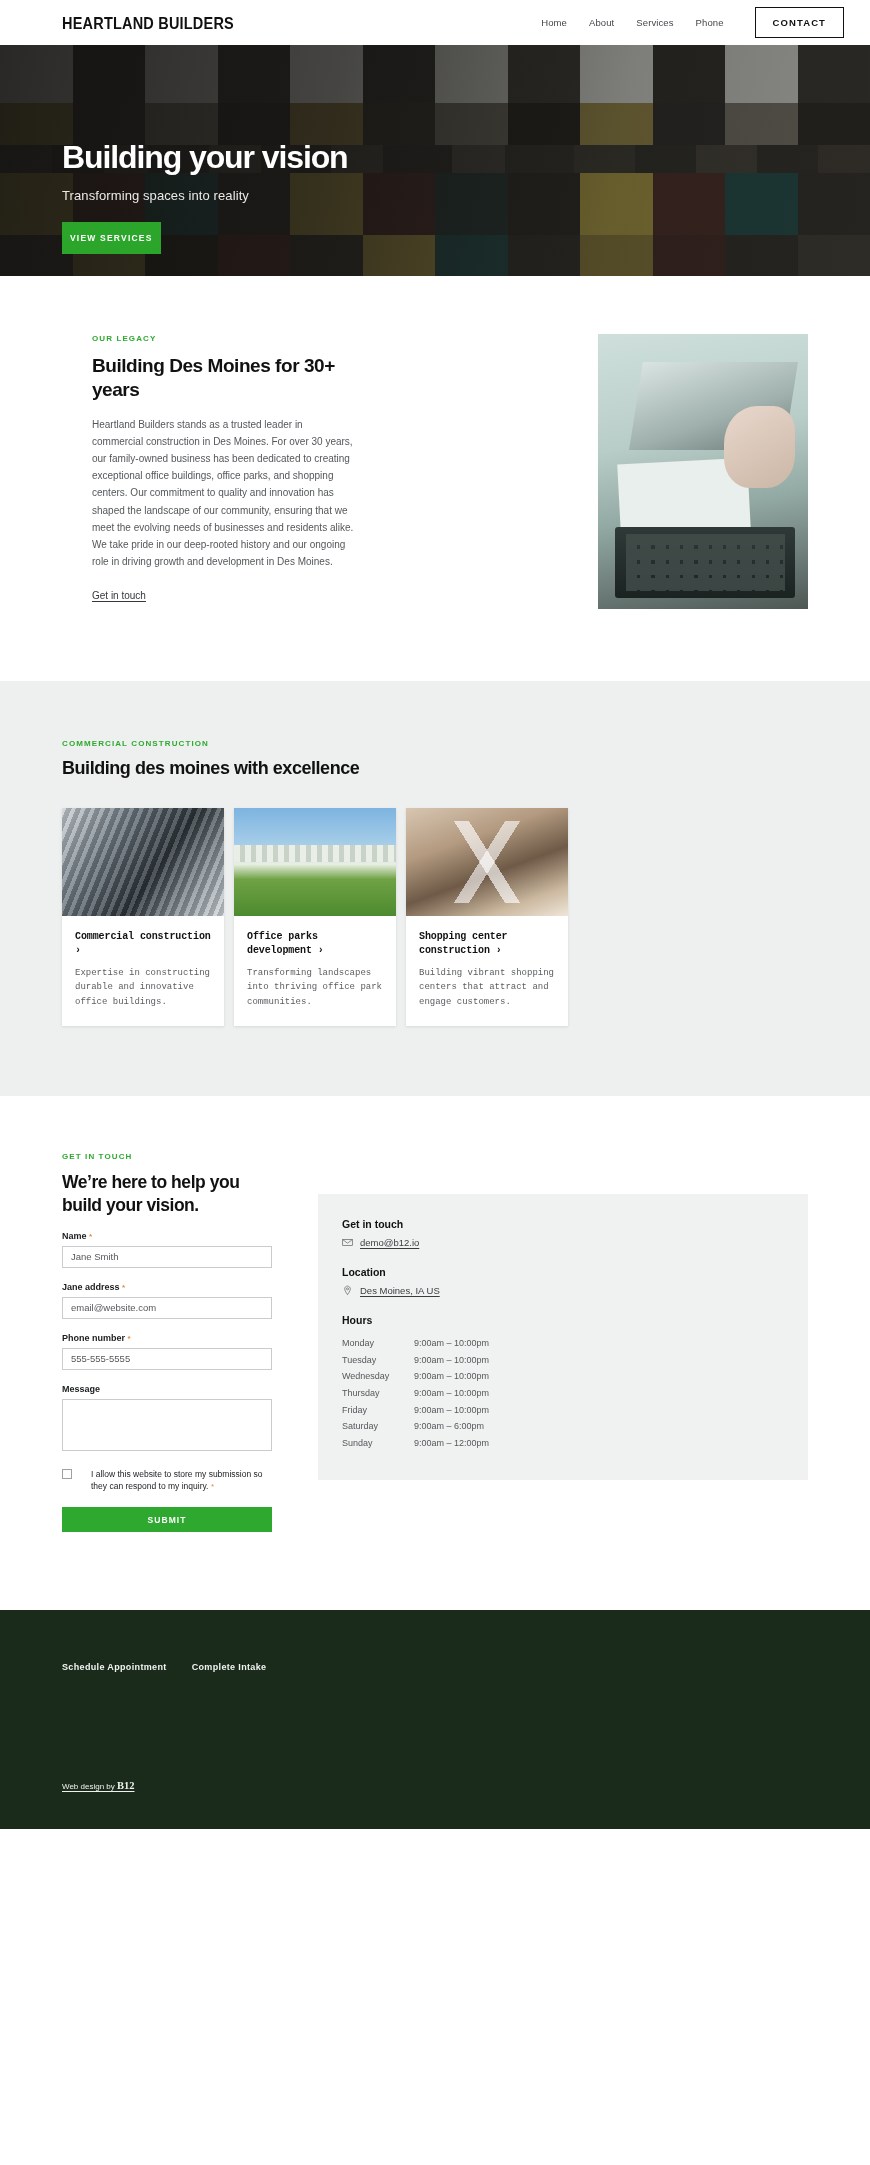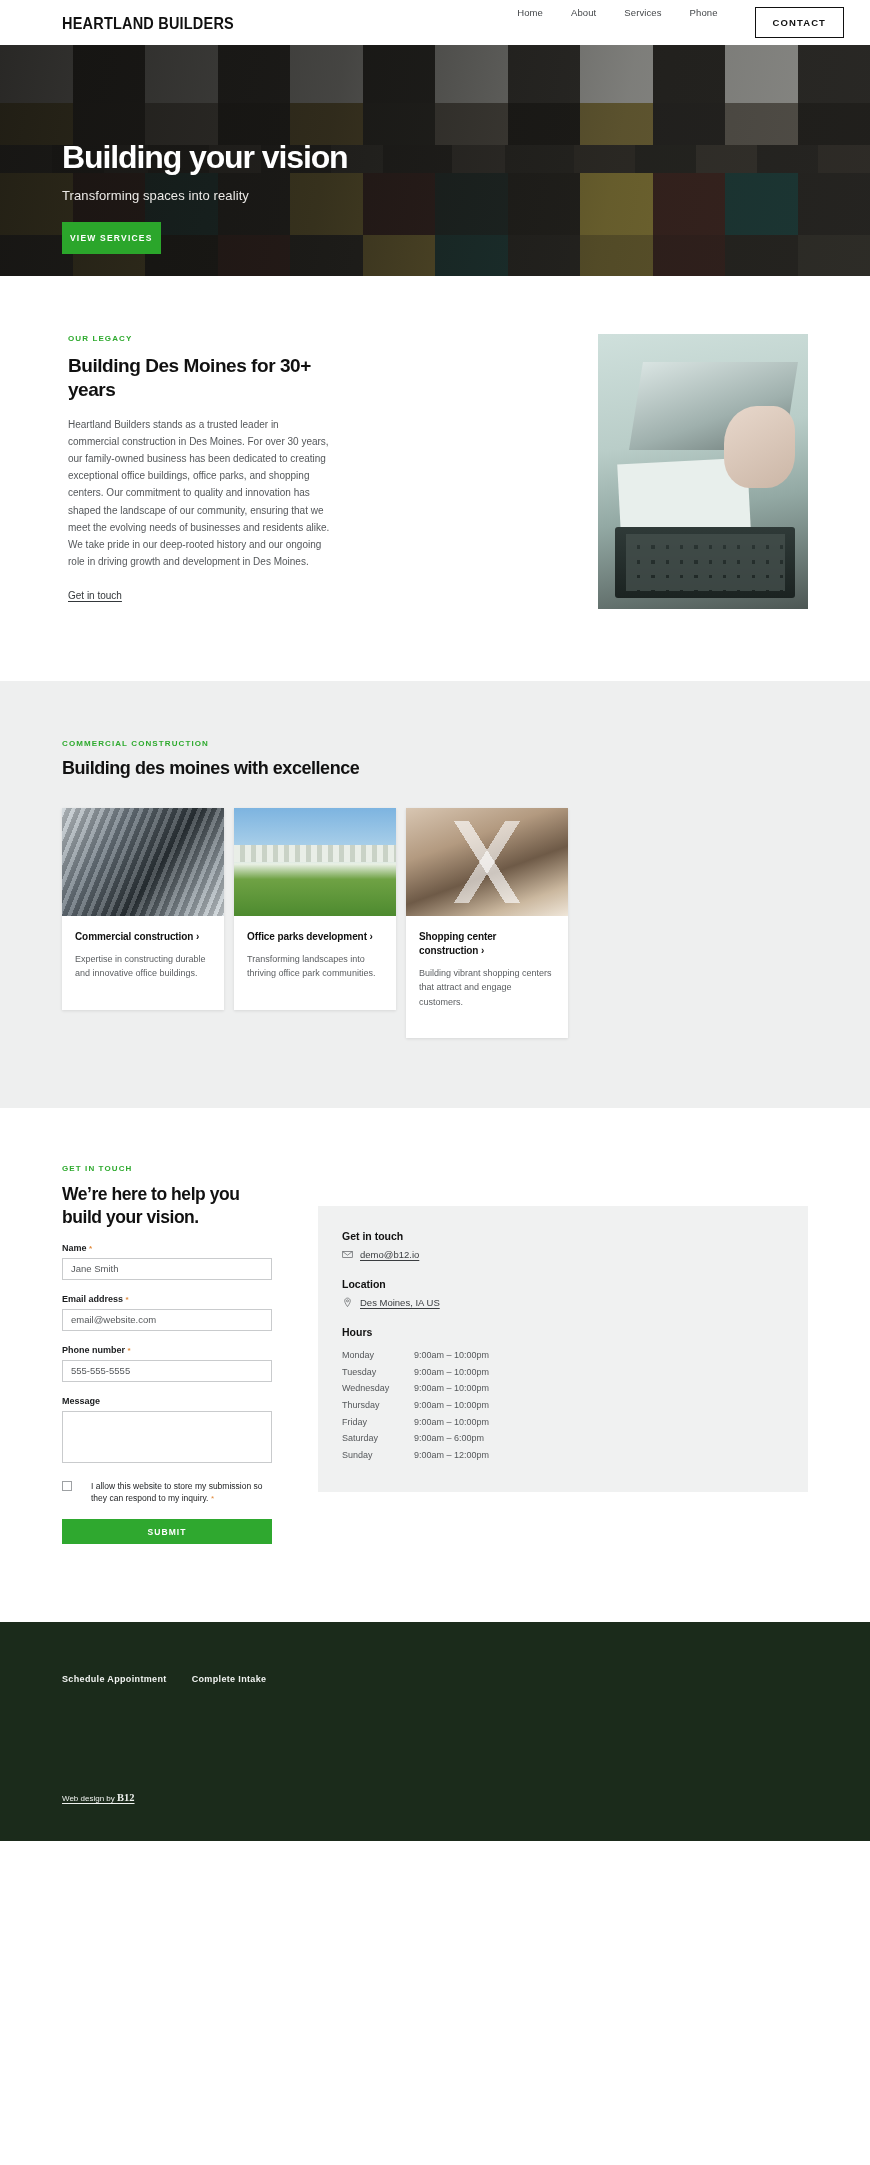--- a/index.html
+++ b/index.html
@@ -21,21 +21,21 @@
     justify-content: space-between;
   }
   .brand {
     font-size: 14.5px;
     font-weight: 800;
     letter-spacing: 0.2px;
     color: #111111;
     transform: scaleY(1.12);
     transform-origin: left center;
   }
-  .nav { display: flex; align-items: flex-start; gap: 28px; margin-left: 36px; }
+  .nav { display: flex; align-items: center; gap: 22px; margin-left: 36px; }
   .nav-link {
     font-size: 9.5px;
     color: #44474a;
     letter-spacing: 0.1px;
     text-decoration: none;
   }
   .contact-btn {
     border: 1.4px solid #111111;
     background: #ffffff;
     color: #111111;
@@ -104,21 +104,21 @@
     letter-spacing: 1.2px;
     padding: 11px 8px;
     border: none;
     cursor: pointer;
     font-family: inherit;
   }
 
   
   .legacy {
     background: #ffffff;
-    padding: 58px 62px 72px 68px;
+    padding: 58px 62px 72px 92px;
     display: flex;
     gap: 32px;
   }
   .legacy-left { width: 264px; flex: none; }
   .eyebrow {
     color: #2eaa2e;
     font-size: 8px;
     font-weight: 800;
     letter-spacing: 1.1px;
   }
@@ -213,21 +213,21 @@
   }
   .img-mall {
     background: linear-gradient(160deg,#d8c6b2 0%, #b39a80 32%, #6e5a47 58%, #cbb89f 82%, #efe6d9 100%);
   }
   .img-mall::after {
     content:""; position:absolute; inset:12% 8%;
     background:
       linear-gradient(58deg, transparent 46%, rgba(255,255,255,.65) 46% 54%, transparent 54%),
       linear-gradient(-58deg, transparent 46%, rgba(255,255,255,.6) 46% 54%, transparent 54%);
   }
-  .card-body { padding: 14px 13px 29px 13px; }
+  .card-body { padding: 14px 13px 17px 13px; font-family: Liberation Mono, monospace; }
   .card-title {
     font-size: 10px;
     font-weight: 800;
     color: #111111;
     letter-spacing: -0.1px;
     line-height: 1.4;
   }
   .chev { font-weight: 700; }
   .card-desc {
     font-size: 9px;
@@ -498,21 +498,21 @@
       <div class="field">
         <label class="field-label">
           <span>Name</span>
           <span class="req">*</span>
         </label>
         <input class="input" type="text" placeholder="Jane Smith" style="">
       </div>
 
       <div class="field">
         <label class="field-label">
-          <span>Email address</span>
+          <span>Jane address</span>
           <span class="req">*</span>
         </label>
         <input class="input" type="text" placeholder="email@website.com" style="">
       </div>
 
       <div class="field">
         <label class="field-label">
           <span>Phone number</span>
           <span class="req">*</span>
         </label>

